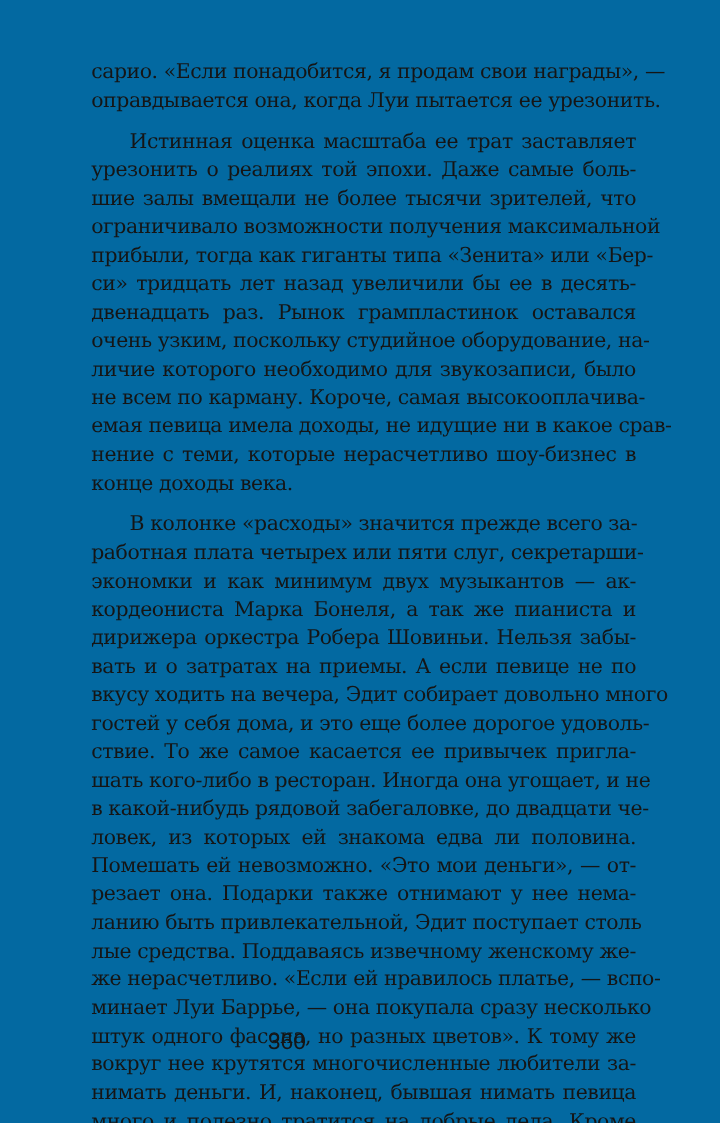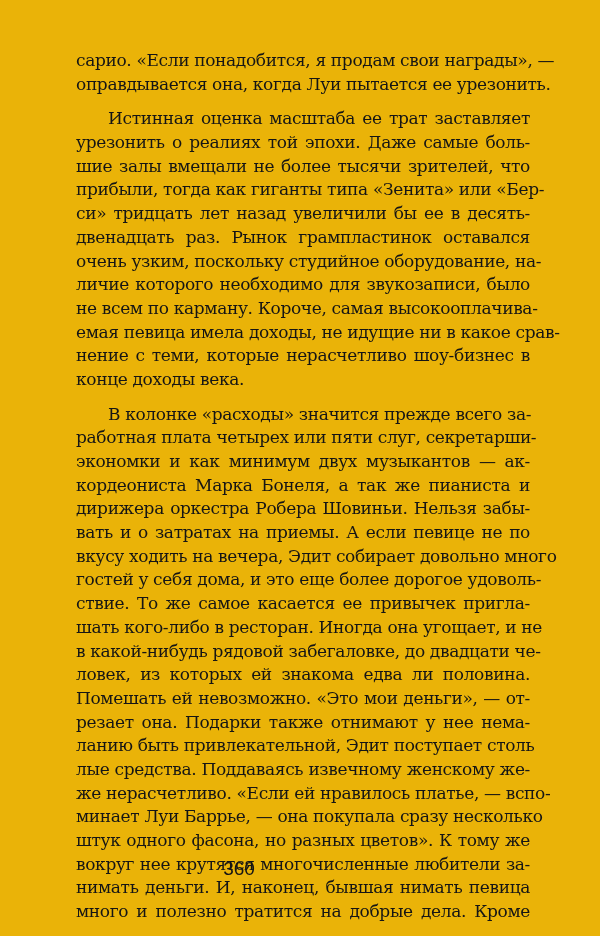--- a/index.html
+++ b/index.html
@@ -2,21 +2,21 @@
 <html><head>
 <meta charset="utf-8">
 <style>
   html, body { margin:0; padding:0; }
   body {
     width:600px; height:936px; background:#ffffff; overflow:hidden;
     position:relative;
   }
   .page {
     position:absolute; left:0; top:0; width:600px; height:936px;
-    background:#eab308;
+    background:#0369a1;
   }
   .text-block {
     position:absolute; left:76px; top:49px; width:454px;
     font-family:"DejaVu Serif", "Liberation Serif", serif;
     font-size:17px; line-height:23.7px; color:#151515;
   }
   .line {
     display:block; height:23.7px; white-space:nowrap;
     text-align:justify; text-align-last:justify;
     letter-spacing:-0.35px;
@@ -33,20 +33,21 @@
 </head>
 <body>
 
 <div class="page">
   <div class="text-block" id="text-block">
       <span class="line">сарио. «Если понадобится, я продам свои награды», —</span>
       <span class="line last">оправдывается она, когда Луи пытается ее урезонить.</span>
       <span class="line indent">Истинная оценка масштаба ее трат заставляет</span>
       <span class="line">урезонить о реалиях той эпохи. Даже самые боль-</span>
       <span class="line">шие залы вмещали не более тысячи зрителей, что</span>
+      <span class="line">ограничивало возможности получения максимальной</span>
       <span class="line">прибыли, тогда как гиганты типа «Зенита» или «Бер-</span>
       <span class="line">си» тридцать лет назад увеличили бы ее в десять-</span>
       <span class="line">двенадцать раз. Рынок грампластинок оставался</span>
       <span class="line">очень узким, поскольку студийное оборудование, на-</span>
       <span class="line">личие которого необходимо для звукозаписи, было</span>
       <span class="line">не всем по карману. Короче, самая высокооплачива-</span>
       <span class="line">емая певица имела доходы, не идущие ни в какое срав-</span>
       <span class="line">нение с теми, которые нерасчетливо шоу-бизнес в</span>
       <span class="line last">конце доходы века.</span>
       <span class="line indent">В колонке «расходы» значится прежде всего за-</span>

